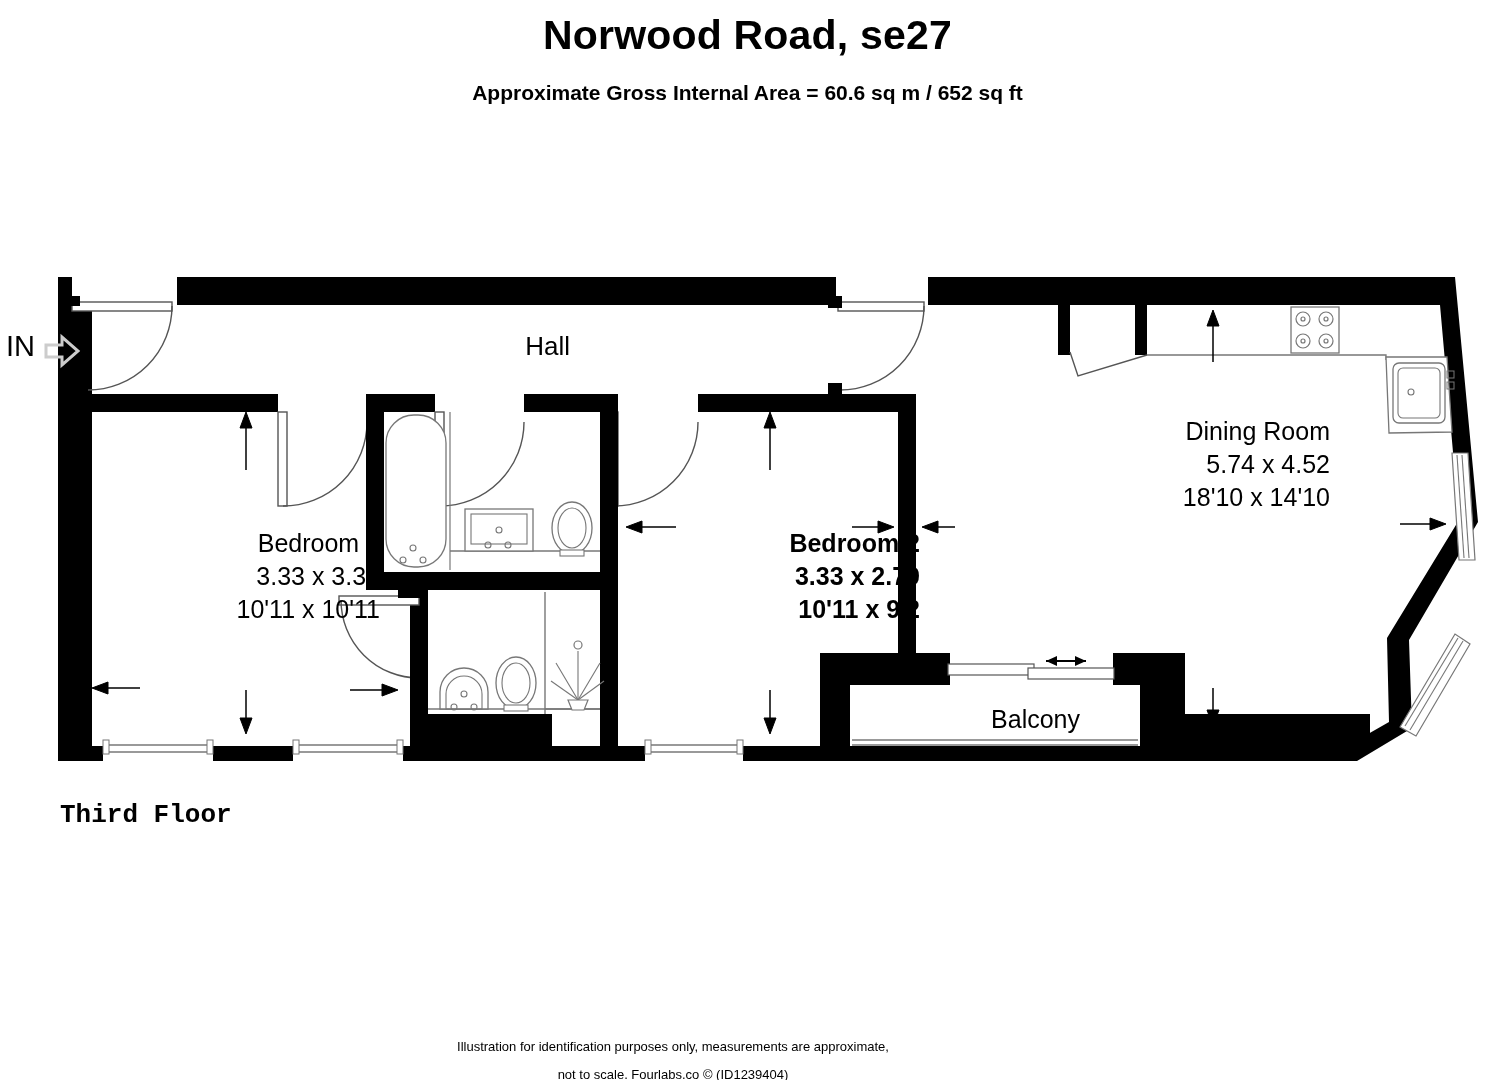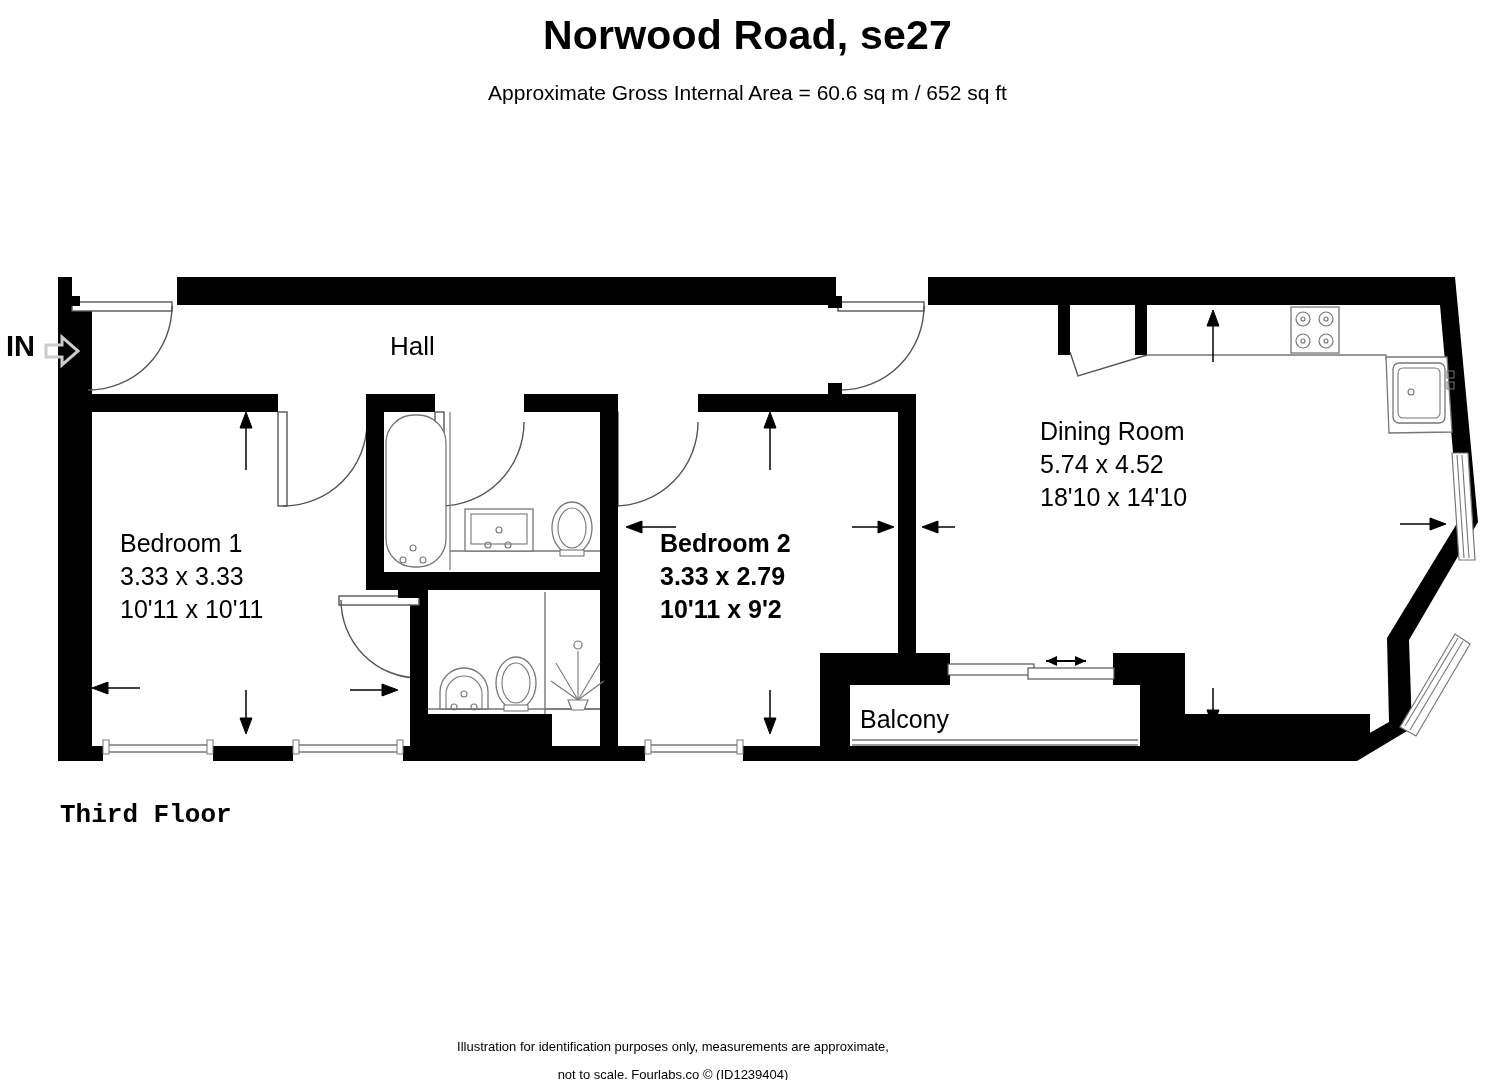--- a/index.html
+++ b/index.html
@@ -32,21 +32,21 @@
     margin: 0;
     padding-top: 12px;
     font-size: 41px;
     font-weight: bold;
     letter-spacing: 0.2px;
   }
   .subtitle {
     margin: 0;
     padding-top: 22px;
     font-size: 21px;
-    font-weight: normal;
+    font-weight: bold;
   }
   
   .floor-label {
     position: absolute;
     left: 60px;
     top: 800px;
     font-size: 26px;
     font-weight: bold;
     font-family: Liberation Mono, monospace;
   }
@@ -65,41 +65,41 @@
   .canvas {
     position: absolute;
     left: 0;
     top: 0;
     width: 1495px;
     height: 1080px;
   }
   
   .room-label {
     position: absolute;
-    text-align: left;
+    text-align: right;
     font-size: 25px;
     line-height: 33px;
     white-space: nowrap;
   }
   .room-label .rl-name { display: block; }
   .room-label .rl-m    { display: block; }
   .room-label .rl-ft   { display: block; }
 
   #label-bedroom1 { left: 120px; top: 527px; width: 260px; }
   #label-bedroom2 { left: 660px; top: 527px; width: 260px; font-weight: bold; }
   #label-living   { left: 1040px; top: 415px; width: 290px; }
   #label-hall     { left: 390px; top: 330px; width: 180px; font-size: 26px; }
   #label-balcony  { left: 860px; top: 703px; width: 220px; font-size: 25px; }
 
   .in-label {
     position: absolute;
     left: 6px;
     top: 330px;
     font-size: 29px;
-    font-weight: bold;
+    font-weight: normal;
   }
 </style>
 </head>
 <body>
 
 <div class="plan-root">
 
   <div class="header">
     <h1 class="title">Norwood Road, se27</h1>
     <p class="subtitle">Approximate Gross Internal Area = 60.6 sq m / 652 sq ft</p>

